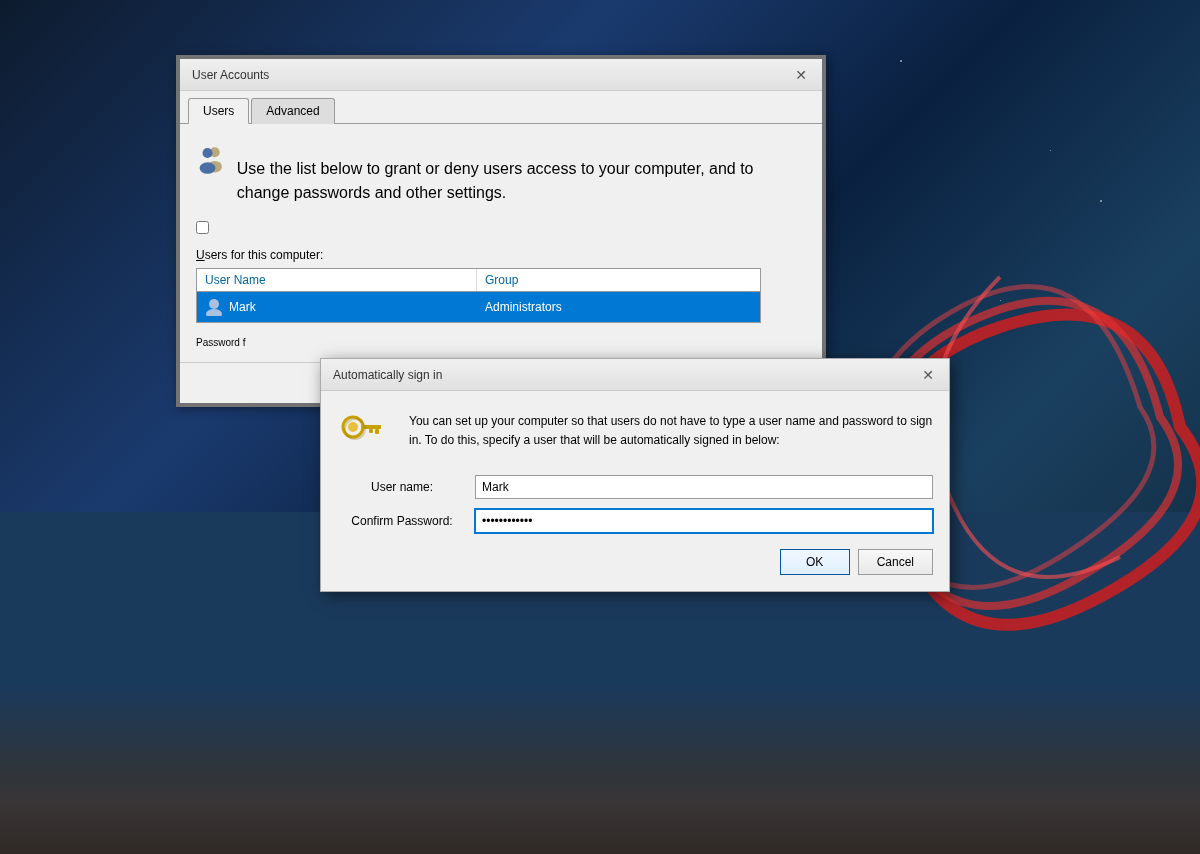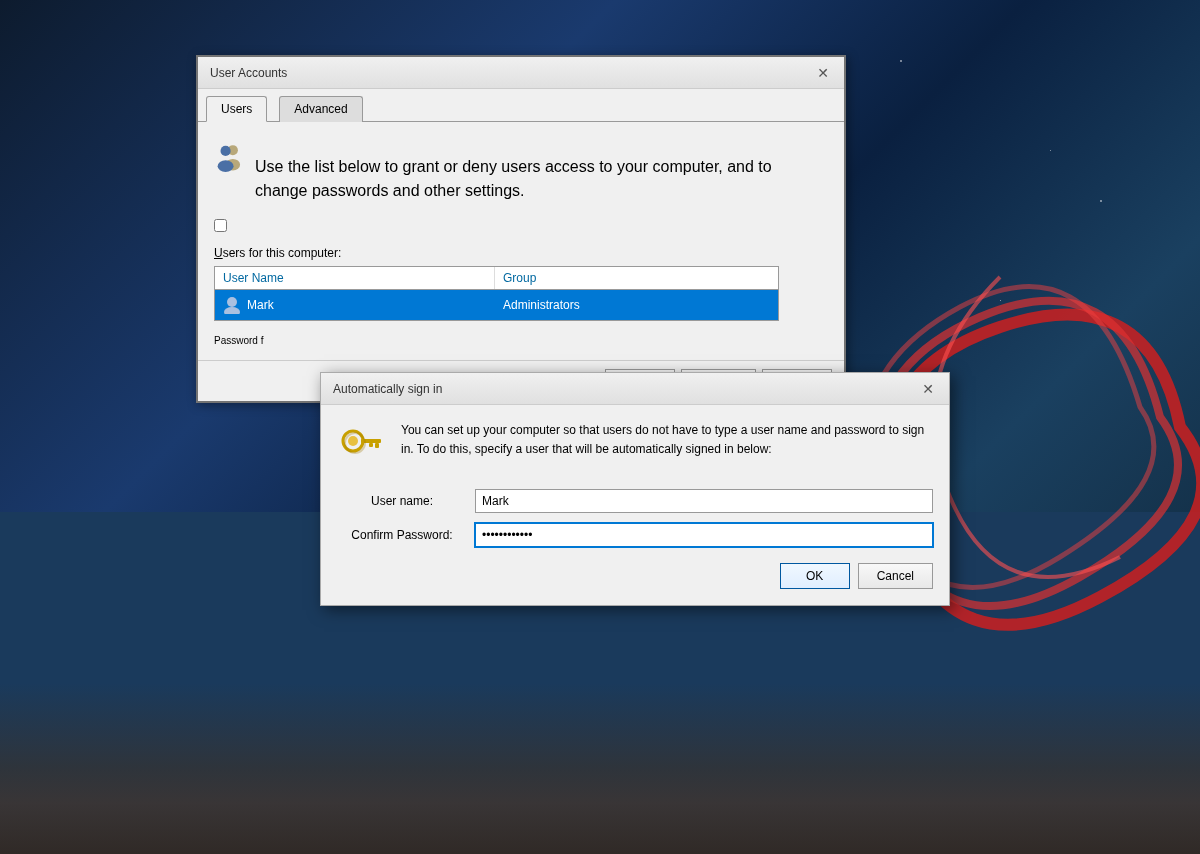--- a/index.html
+++ b/index.html
@@ -47,24 +47,24 @@
       top: 50%;
       transform: translateY(-50%);
       width: 400px;
       height: 500px;
     }
 
     
     .user-accounts-dialog {
       position: absolute;
       top: 55px;
-      left: 196px;
+      left: 176px;
       width: 650px;
       background: #f0f0f0;
-      border: 2px solid #737373;
+      border: 4px solid #737373;
       box-shadow: 2px 2px 10px rgba(0,0,0,0.4);
     }
 
     .dialog-titlebar {
       background: linear-gradient(to bottom, #f0f0f0, #e0e0e0);
       padding: 8px 12px;
       display: flex;
       align-items: center;
       justify-content: space-between;
       border-bottom: 1px solid #ccc;
@@ -98,21 +98,21 @@
       border-bottom: 1px solid #999;
     }
 
     .tab {
       padding: 5px 14px;
       border: 1px solid #999;
       border-bottom: none;
       background: #ddd;
       cursor: pointer;
       font-size: 12px;
-      margin-right: 12px;
+      margin-right: 2px;
       border-radius: 3px 3px 0 0;
       position: relative;
       bottom: -1px;
     }
 
     .tab.active {
       background: #f0f0f0;
       border-bottom: 1px solid #f0f0f0;
       z-index: 1;
     }
@@ -241,37 +241,38 @@
       cursor: pointer;
       min-width: 70px;
       color: #000;
     }
 
     .btn-underline u { text-decoration: underline; }
 
     
     .auto-signin-dialog {
       position: absolute;
-      top: 372px;
+      top: 358px;
       left: 320px;
       width: 630px;
       background: #f0f0f0;
       border: 1px solid #aaa;
       box-shadow: 4px 4px 15px rgba(0,0,0,0.5);
       z-index: 10;
     }
 
     .auto-signin-content {
       padding: 16px;
     }
 
     .auto-signin-info {
       display: flex;
-      gap: 16px;
+      gap: 24px;
       margin-bottom: 20px;
+      align-items: center;
     }
 
     .key-icon {
       width: 48px;
       height: 48px;
       flex-shrink: 0;
     }
 
     .auto-signin-text {
       font-size: 12px;

